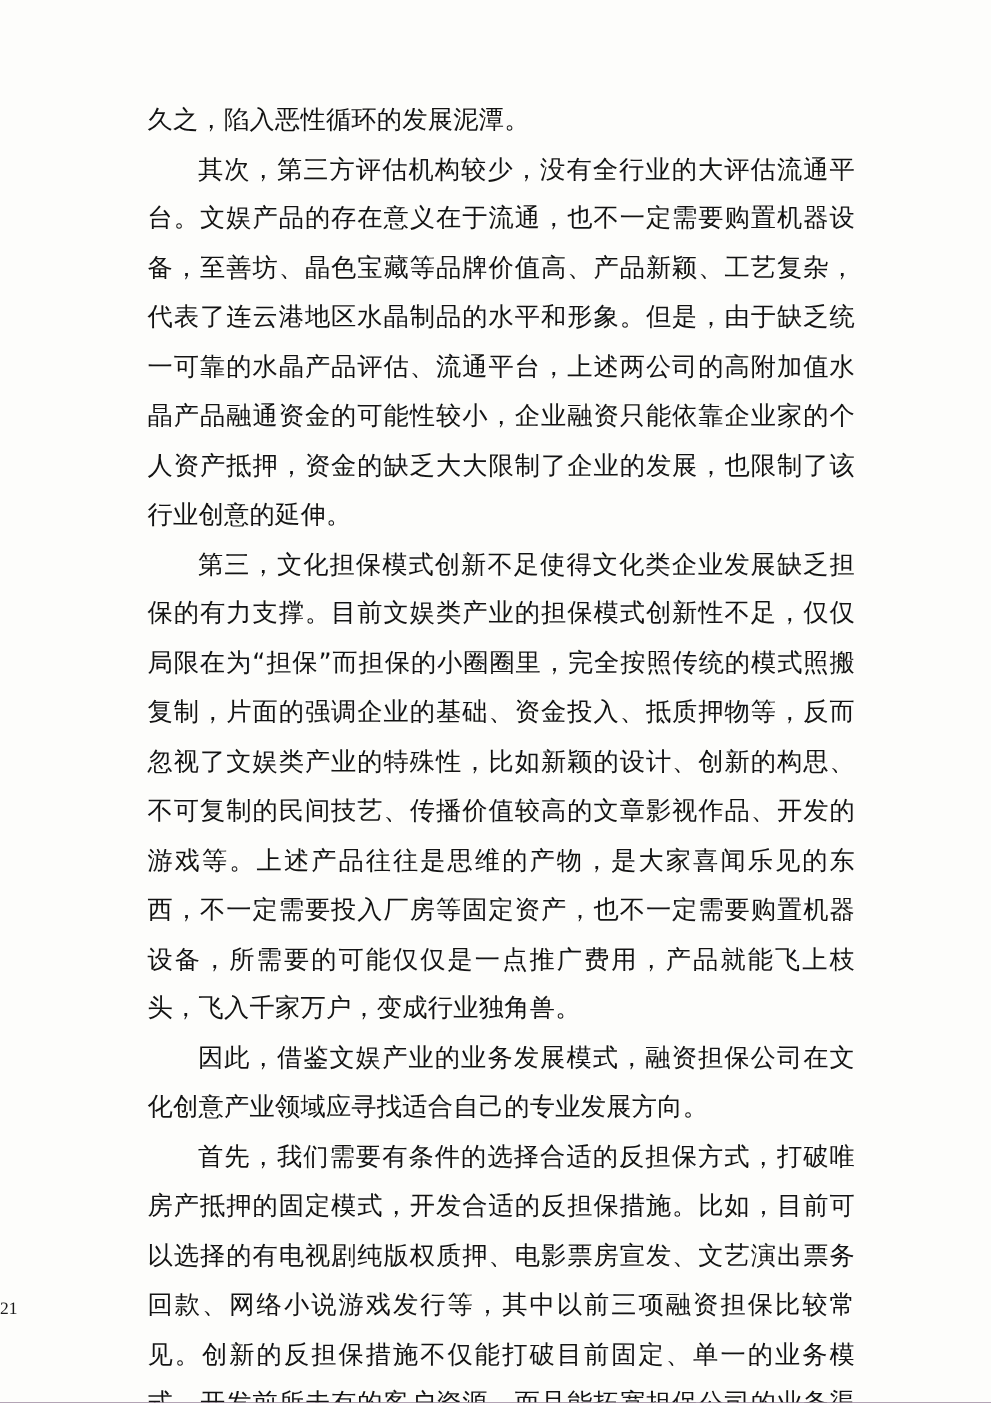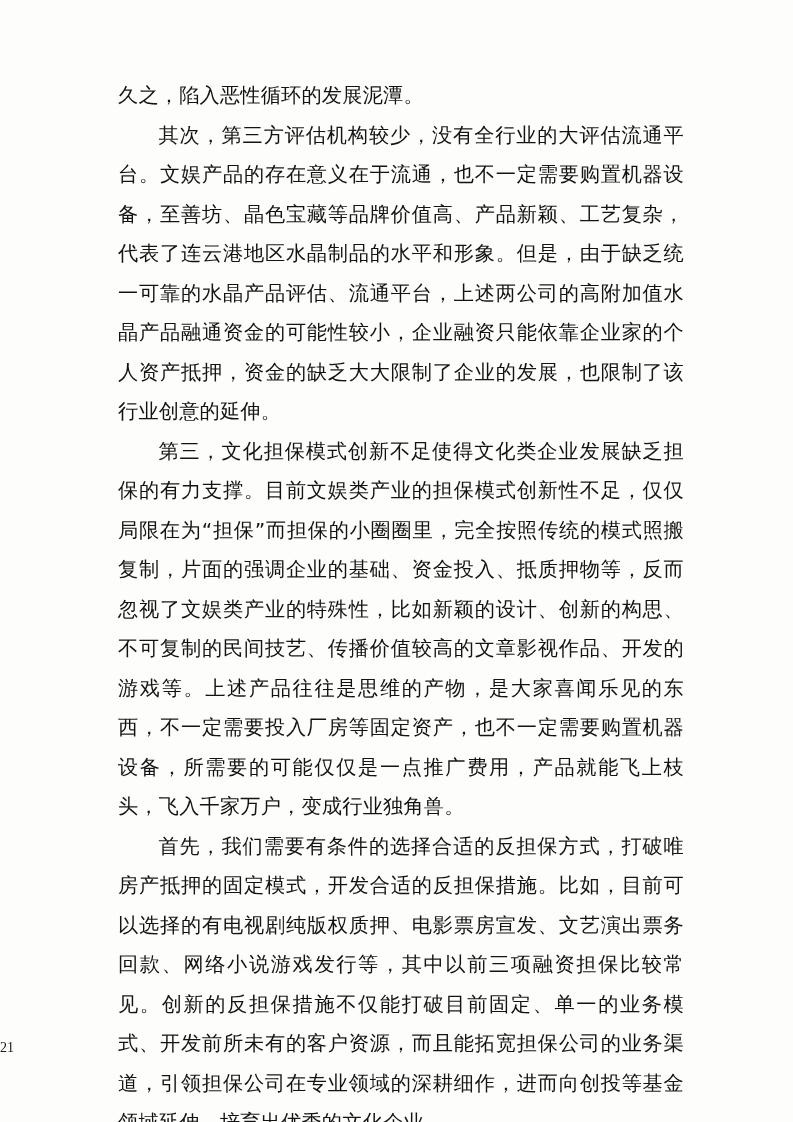--- a/index.html
+++ b/index.html
@@ -55,18 +55,19 @@
 </head>
 <body>
 
 <div class="page">
   <div class="scan-tint"></div>
 
   <div class="content">
     <p class="para">久之，陷入恶性循环的发展泥潭。</p>
     <p class="para indent">其次，第三方评估机构较少，没有全行业的大评估流通平台。文娱产品的存在意义在于流通，也不一定需要购置机器设备，至善坊、晶色宝藏等品牌价值高、产品新颖、工艺复杂，代表了连云港地区水晶制品的水平和形象。但是，由于缺乏统一可靠的水晶产品评估、流通平台，上述两公司的高附加值水晶产品融通资金的可能性较小，企业融资只能依靠企业家的个人资产抵押，资金的缺乏大大限制了企业的发展，也限制了该行业创意的延伸。</p>
     <p class="para indent">第三，文化担保模式创新不足使得文化类企业发展缺乏担保的有力支撑。目前文娱类产业的担保模式创新性不足，仅仅局限在为“担保”而担保的小圈圈里，完全按照传统的模式照搬复制，片面的强调企业的基础、资金投入、抵质押物等，反而忽视了文娱类产业的特殊性，比如新颖的设计、创新的构思、不可复制的民间技艺、传播价值较高的文章影视作品、开发的游戏等。上述产品往往是思维的产物，是大家喜闻乐见的东西，不一定需要投入厂房等固定资产，也不一定需要购置机器设备，所需要的可能仅仅是一点推广费用，产品就能飞上枝头，飞入千家万户，变成行业独角兽。</p>
+    <p class="para indent">因此，借鉴文娱产业的业务发展模式，融资担保公司在文化创意产业领域应寻找适合自己的专业发展方向。</p>
     <p class="para indent">首先，我们需要有条件的选择合适的反担保方式，打破唯房产抵押的固定模式，开发合适的反担保措施。比如，目前可以选择的有电视剧纯版权质押、电影票房宣发、文艺演出票务回款、网络小说游戏发行等，其中以前三项融资担保比较常见。创新的反担保措施不仅能打破目前固定、单一的业务模式、开发前所未有的客户资源，而且能拓宽担保公司的业务渠道，引领担保公司在专业领域的深耕细作，进而向创投等基金领域延伸，培育出优秀的文化企业。</p>
 
   </div>
 
   <div class="footer">21</div>
 </div>
 
 </body></html>

